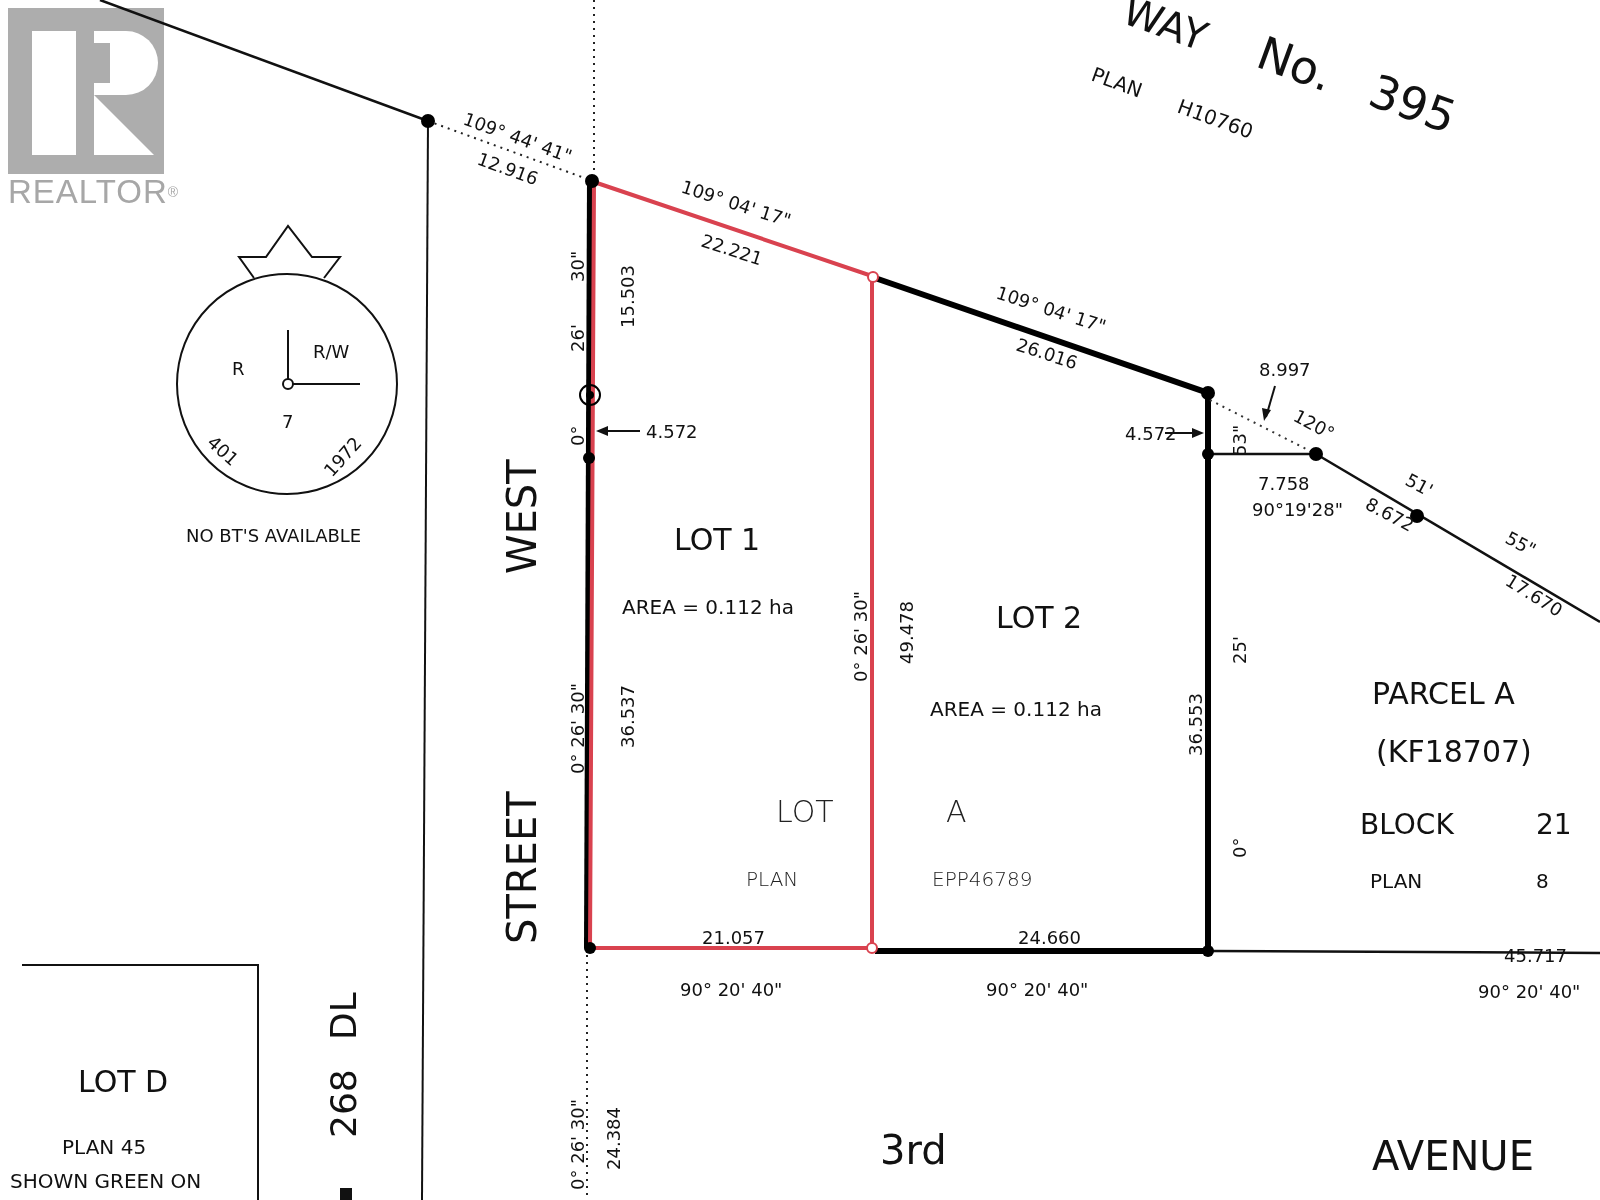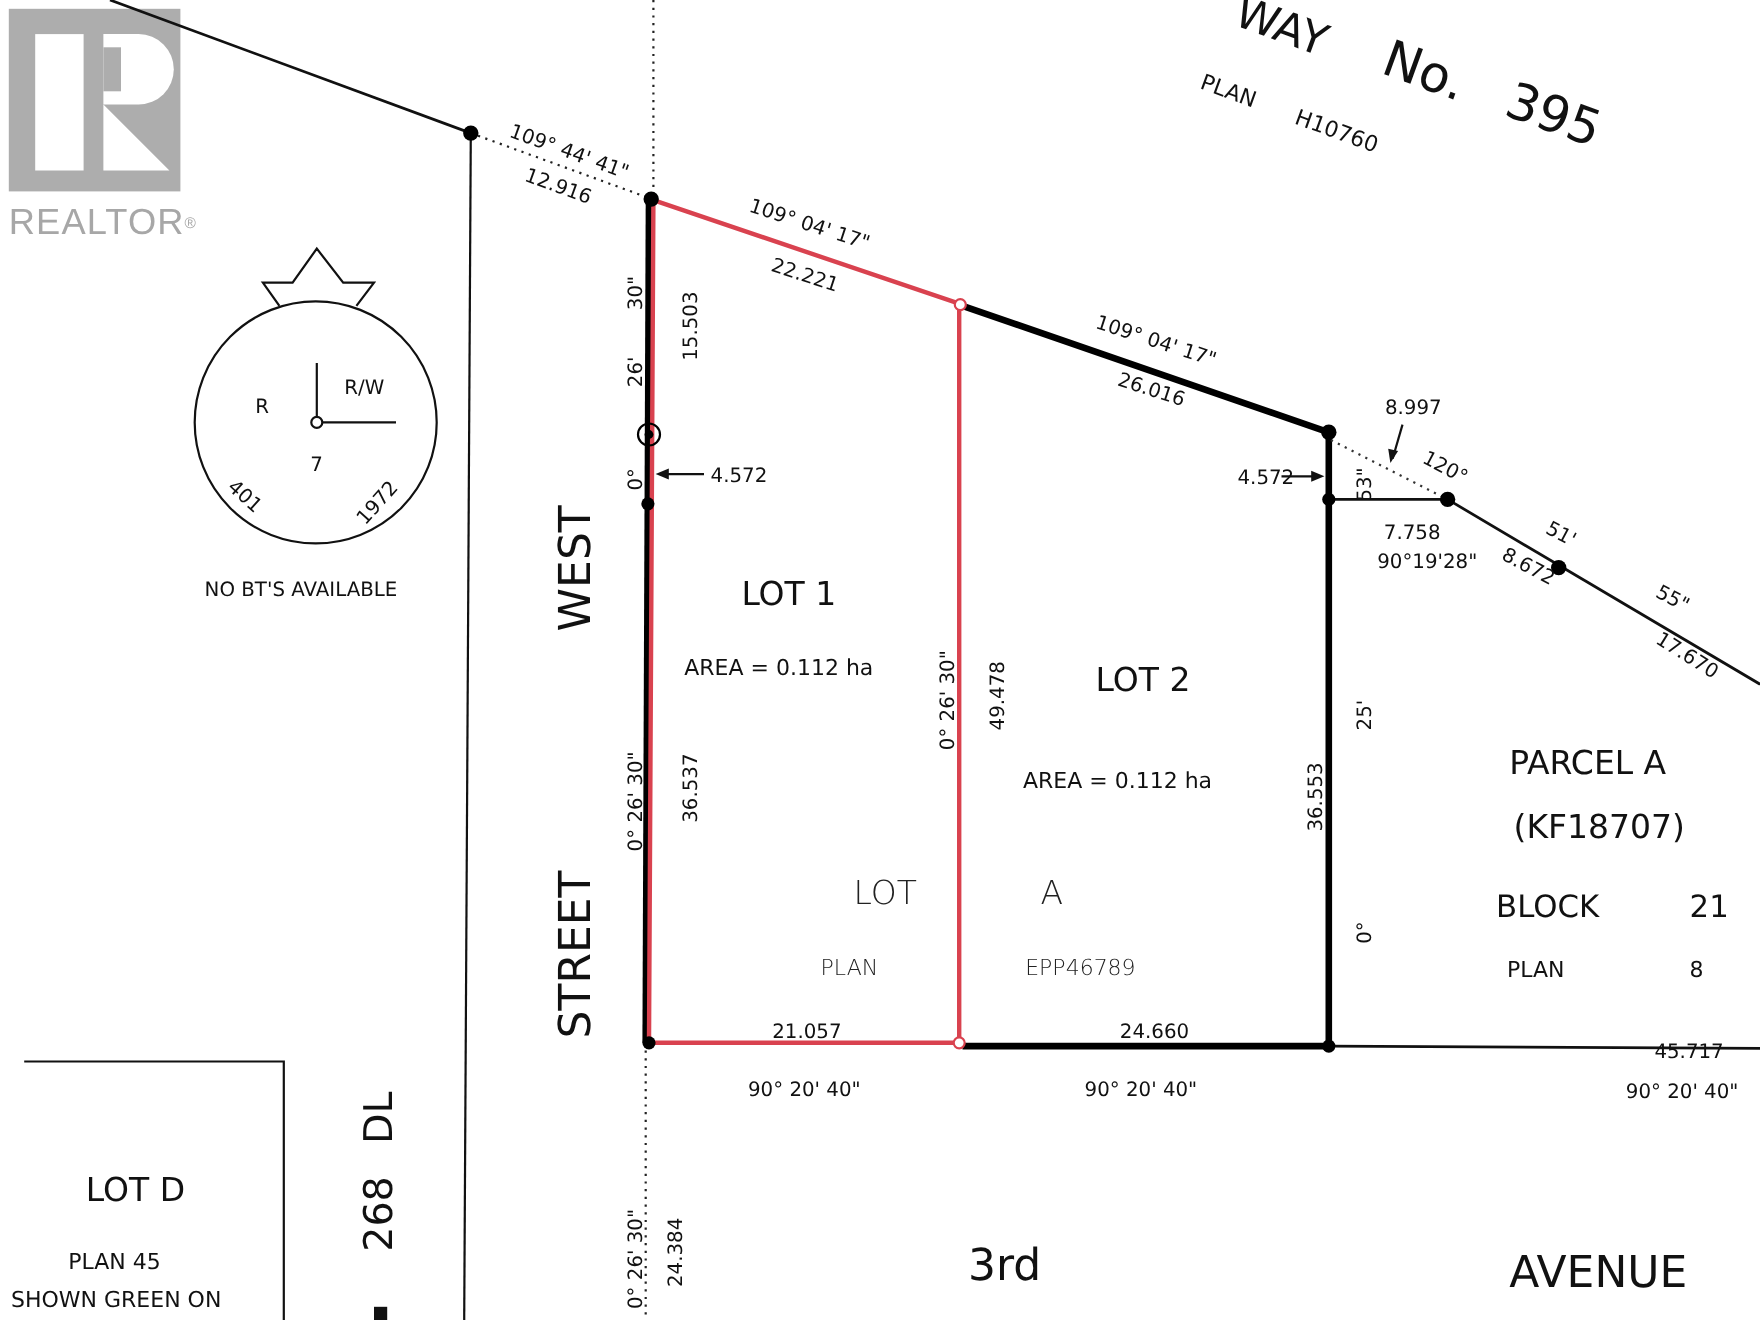--- a/index.html
+++ b/index.html
@@ -1,20 +1,20 @@
 <!DOCTYPE html>
 <html><head>
 <meta charset="utf-8">
 <style>
   html, body { margin: 0; padding: 0; background: #ffffff; }
   body { width: 1600px; height: 1200px; overflow: hidden; position: relative; font-family: "DejaVu Sans", sans-serif; }
   #plan { position: absolute; left: 0; top: 0; width: 1600px; height: 1200px; }
   .realtor-logo { position: absolute; left: 8px; top: 8px; width: 160px; }
   .realtor-mark { width: 156px; height: 166px; background: #adadad; position: relative; }
-  .realtor-word { font-family: "Liberation Sans", sans-serif; font-size: 33px; color: #a7a7a7; letter-spacing: 1px; margin-top: 10px; line-height: 36px; }
+  .realtor-word { font-family: "Liberation Sans", sans-serif; font-size: 33px; color: #a7a7a7; letter-spacing: 1px; margin-top: 0; line-height: 36px; }
   .realtor-word sup { font-size: 14px; vertical-align: top; }
   svg text { font-family: "DejaVu Sans", sans-serif; fill: #111; }
   .lbl { font-size: 20px; }
   .lbl-sm { font-size: 18px; }
   .lbl-lg { font-size: 30px; }
   .lbl-xl { font-size: 40px; }
   .dashed-text { fill: #222; font-weight: 300; }
 </style>
 </head>
 <body>

